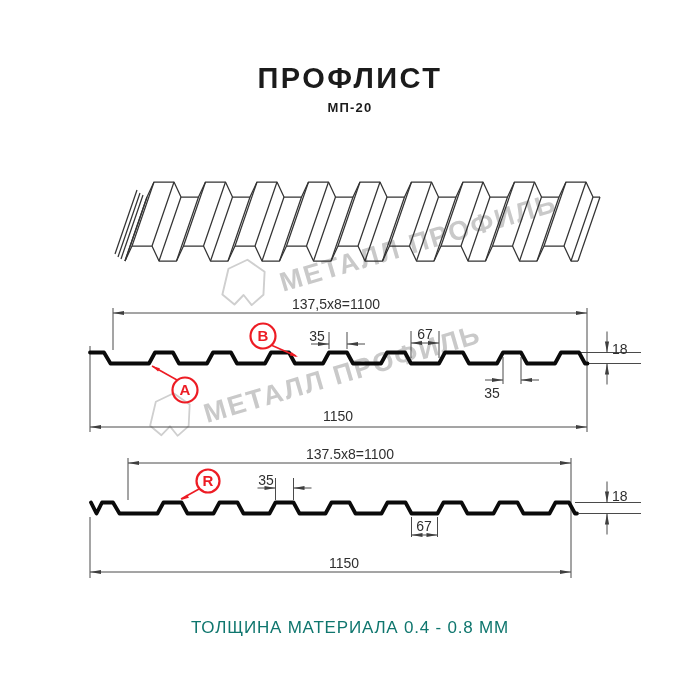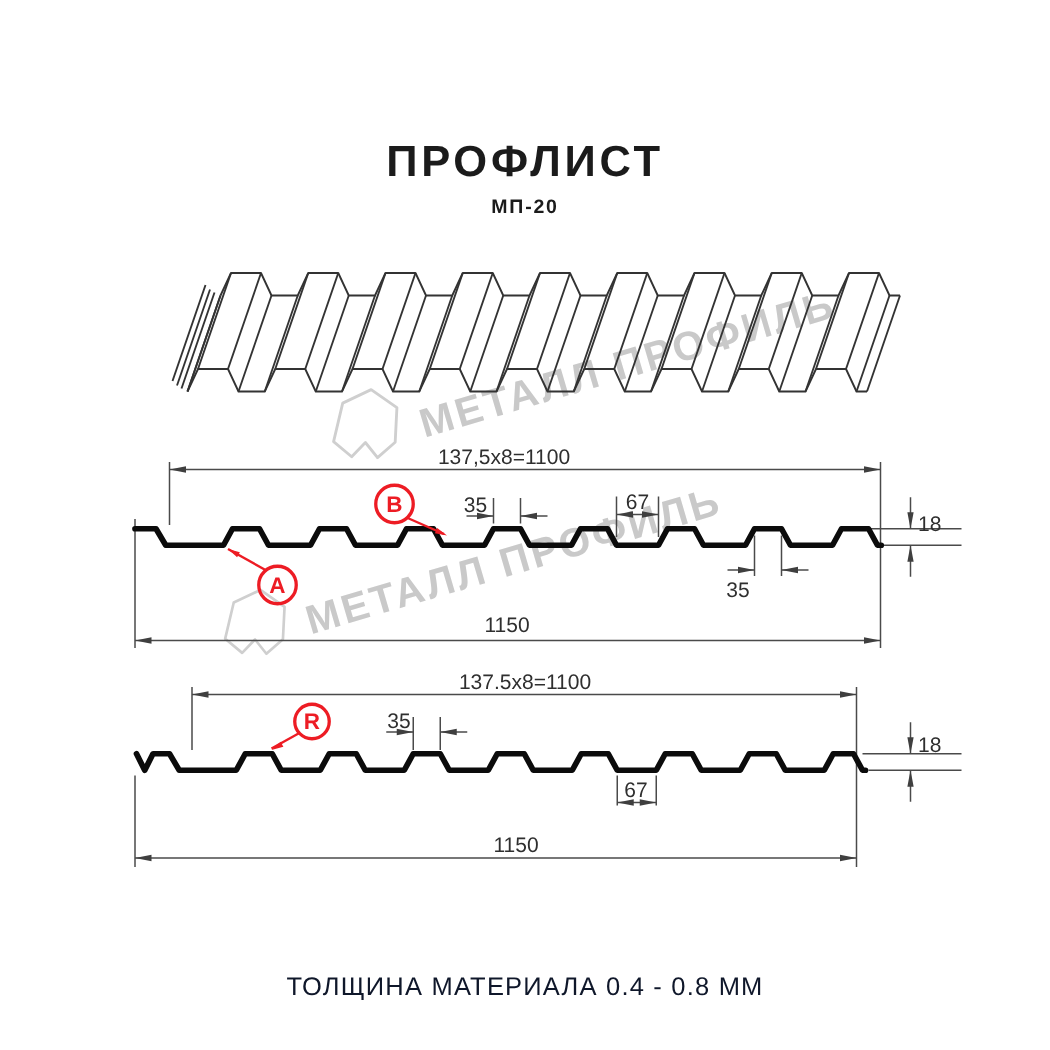--- a/index.html
+++ b/index.html
@@ -1,21 +1,21 @@
 <!DOCTYPE html>
 <html style="--red: #ed1c24; --ink: #1b1b1b; --wm: #c9c9c9;"><head>
 <meta charset="utf-8">
 <style>
   html,body{margin:0;padding:0;background:#fff;}
   .canvas{position:relative;width:700px;height:700px;background:#fff;overflow:hidden;
           font-family:"Liberation Sans",sans-serif;}
-  .txt{position:absolute;left:0;right:0;text-align:center;z-index:2;color:var(--ink,#1b1b1b);margin-top:30px;}
+  .txt{position:absolute;left:0;right:0;text-align:center;z-index:2;color:var(--ink,#1b1b1b);}
   .title{top:62px;font-size:29px;font-weight:bold;letter-spacing:2.5px;}
   .subtitle{top:100px;font-size:13px;font-weight:bold;letter-spacing:1.2px;text-align:center;}
-  .footer{top:618px;font-size:17px;letter-spacing:0.8px;color:#0f172a;}
+  .footer{top:618px;font-size:17px;letter-spacing:0.8px;color:#0f766e;}
   .wm{position:absolute;display:flex;align-items:flex-end;gap:9px;z-index:0;
       color:var(--wm,#c9c9c9);font-weight:bold;font-size:27px;letter-spacing:2px;
       white-space:nowrap;transform:rotate(-16.4deg);line-height:1;}
   .wm1{left:222px;top:258px;height:57px;transform-origin:0 100%;}
   .wm2{left:150px;top:390px;height:55px;transform-origin:0 100%;}
   .wm svg{display:block;}
   #art{position:absolute;left:0;top:0;z-index:1;}
   #art text.dim{font-size:14px;fill:#2f2f2f;}
   #art text.red{font-size:15px;font-weight:bold;fill:var(--red,#ed1c24);}
   .thin{stroke:#4a4a4a;stroke-width:1;fill:none;}

